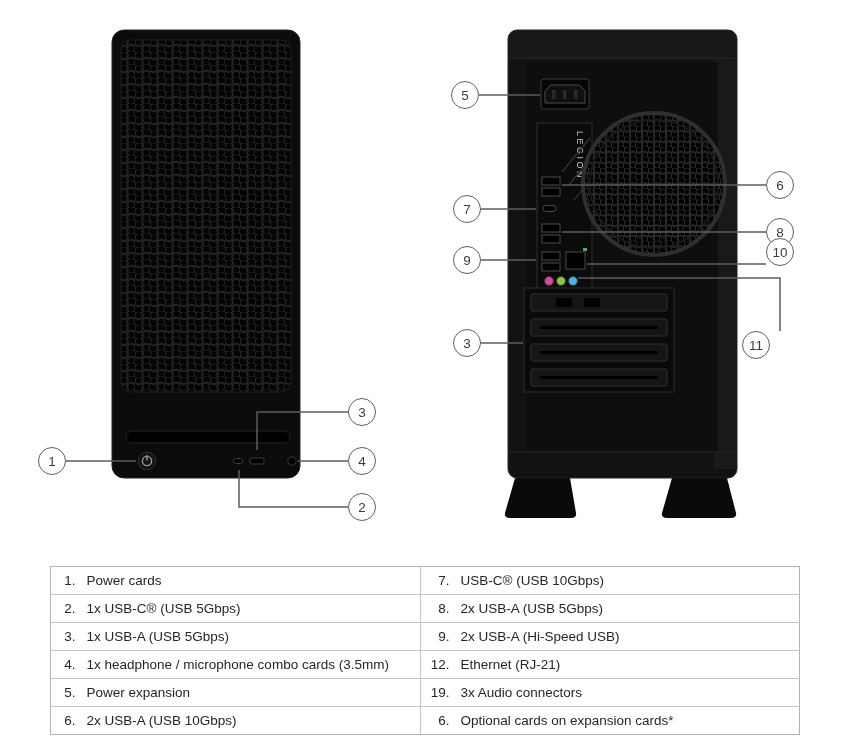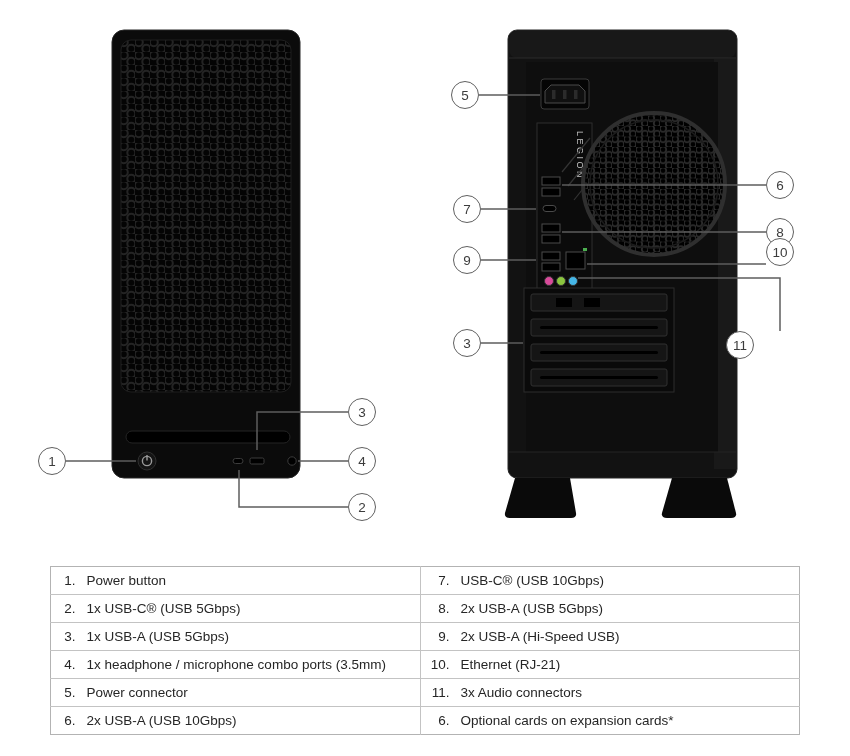--- a/index.html
+++ b/index.html
@@ -149,55 +149,55 @@
     <div class="callout" style="left:38px;  top:447px;">1</div>
     <div class="callout" style="left:348px; top:493px;">2</div>
     <div class="callout" style="left:348px; top:398px;">3</div>
     <div class="callout" style="left:348px; top:447px;">4</div>
     <div class="callout" style="left:451px; top:81px;">5</div>
     <div class="callout" style="left:766px; top:171px;">6</div>
     <div class="callout" style="left:453px; top:195px;">7</div>
     <div class="callout" style="left:766px; top:218px;">8</div>
     <div class="callout" style="left:453px; top:246px;">9</div>
     <div class="callout" style="left:766px; top:238px;">10</div>
-    <div class="callout" style="left:726px; top:331px;">11</div>
+    <div class="callout" style="left:742px; top:331px;">11</div>
     <div class="callout" style="left:453px; top:329px;">3</div>
   </div>
 
   <div class="table-area">
     <table class="ports">
       <tbody>
         <tr>
           <td class="num l-num">1.</td>
-          <td class="txt l-txt">Power button</td>
+          <td class="txt l-txt">Power cards</td>
           <td class="num r-num">7.</td>
           <td class="txt r-txt">USB-C® (USB 10Gbps)</td>
         </tr>
         <tr>
           <td class="num l-num">2.</td>
           <td class="txt l-txt">1x USB-C® (USB 5Gbps)</td>
           <td class="num r-num">8.</td>
           <td class="txt r-txt">2x USB-A (USB 5Gbps)</td>
         </tr>
         <tr>
           <td class="num l-num">3.</td>
           <td class="txt l-txt">1x USB-A (USB 5Gbps)</td>
           <td class="num r-num">9.</td>
           <td class="txt r-txt">2x USB-A (Hi-Speed USB)</td>
         </tr>
         <tr>
           <td class="num l-num">4.</td>
-          <td class="txt l-txt">1x headphone / microphone combo ports (3.5mm)</td>
-          <td class="num r-num">10.</td>
+          <td class="txt l-txt">1x headphone / microphone combo cards (3.5mm)</td>
+          <td class="num r-num">12.</td>
           <td class="txt r-txt">Ethernet (RJ-21)</td>
         </tr>
         <tr>
           <td class="num l-num">5.</td>
-          <td class="txt l-txt">Power connector</td>
-          <td class="num r-num">11.</td>
+          <td class="txt l-txt">Power expansion</td>
+          <td class="num r-num">19.</td>
           <td class="txt r-txt">3x Audio connectors</td>
         </tr>
         <tr>
           <td class="num l-num">6.</td>
           <td class="txt l-txt">2x USB-A (USB 10Gbps)</td>
           <td class="num r-num">6.</td>
           <td class="txt r-txt">Optional cards on expansion cards*</td>
         </tr>
       </tbody>
     </table>

